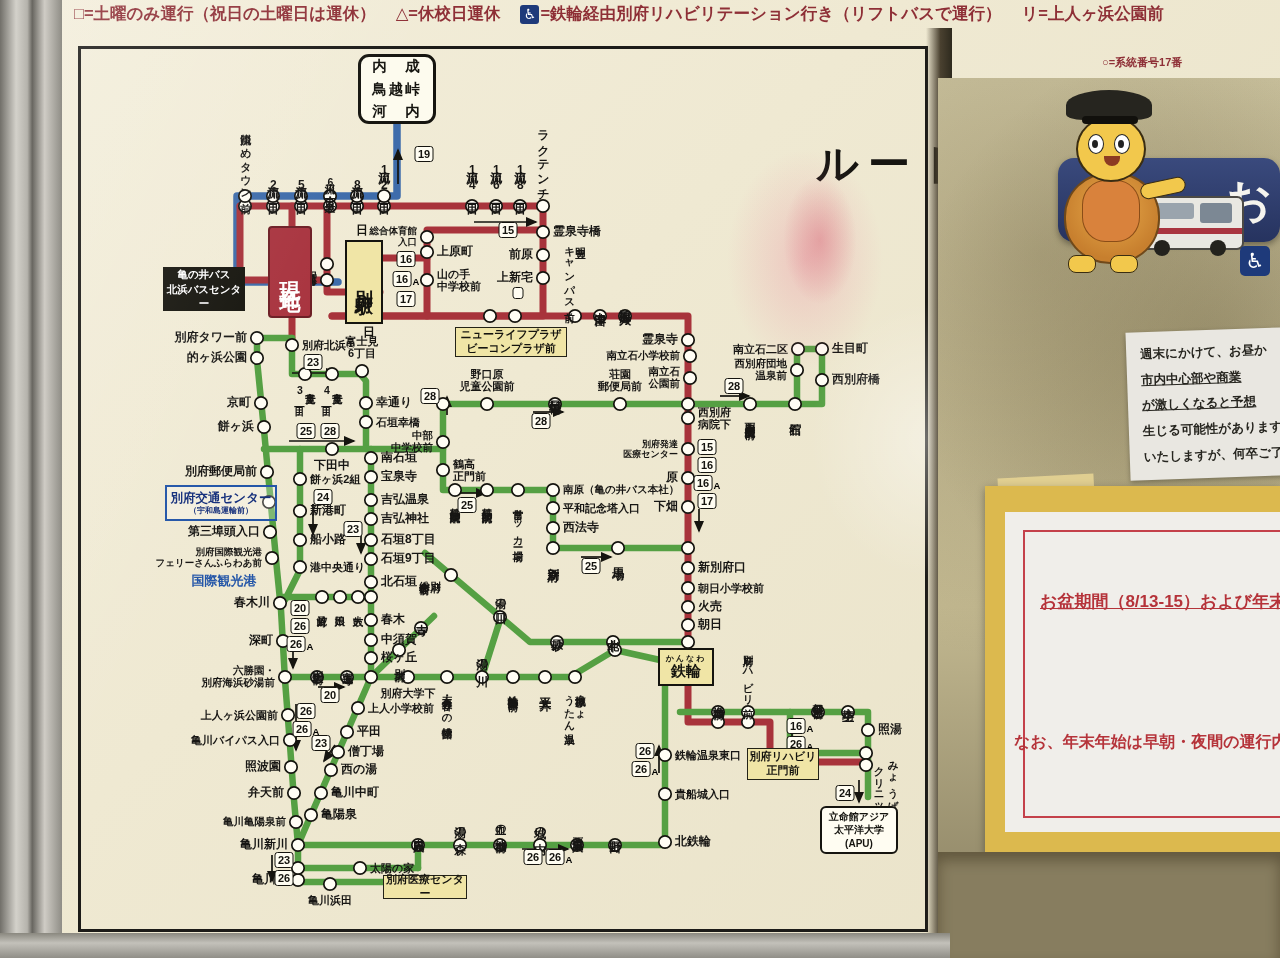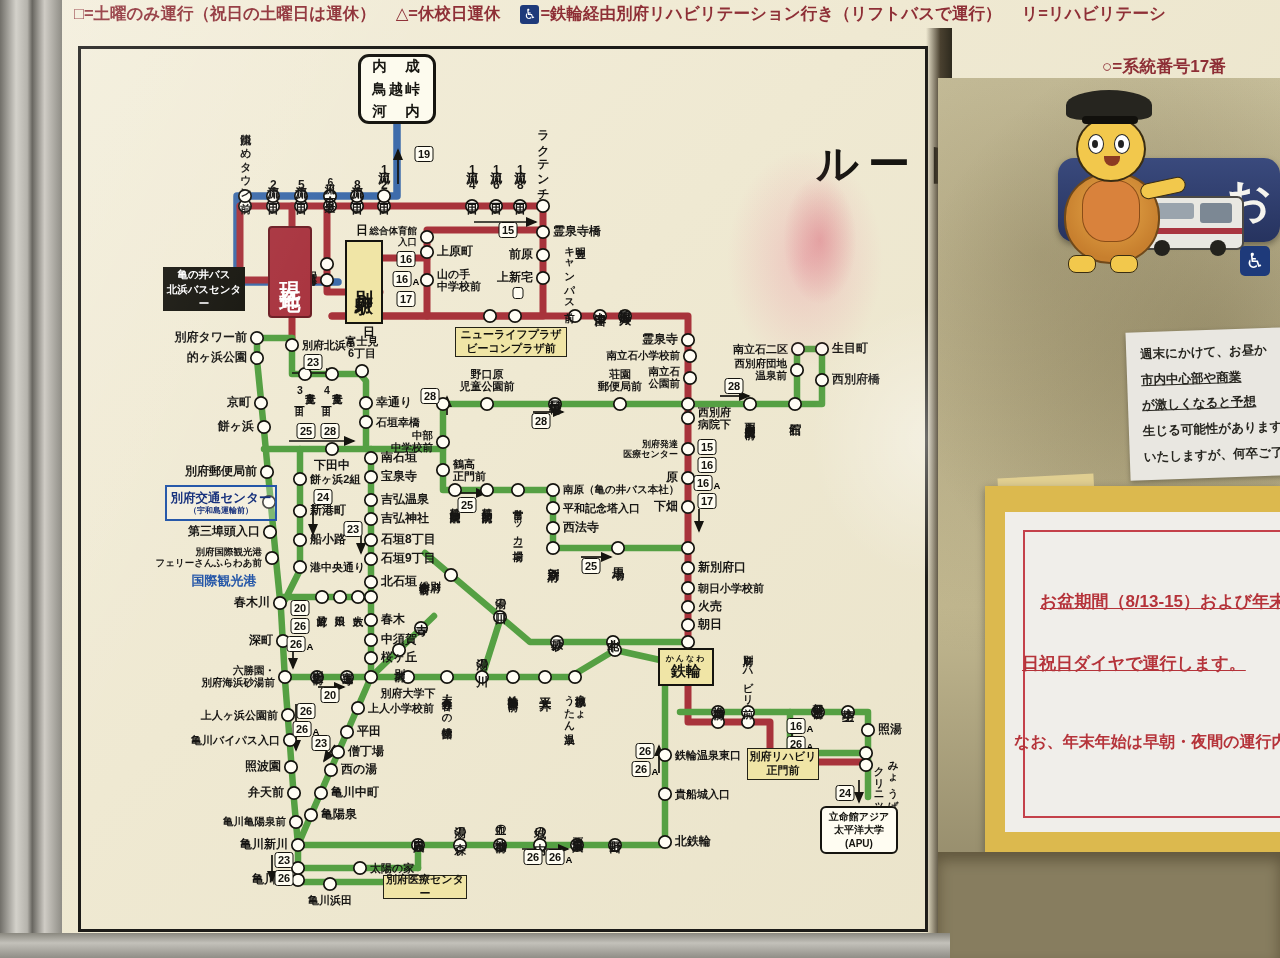--- a/index.html
+++ b/index.html
@@ -7,21 +7,21 @@
        font-family:"Liberation Sans","DejaVu Sans",sans-serif;background:#efe9d2}
   #scene{position:absolute;inset:0}
   
   #board-bg{position:absolute;inset:0;background:linear-gradient(135deg,#f3eedb 0%,#efe9d2 40%,#e9e2c8 100%)}
   #board-border{position:absolute;left:78px;top:46px;width:850px;height:886px;border:3px solid #1c1b18;box-sizing:border-box}
   #page-title{position:absolute;left:816px;top:136px;font-size:42px;font-weight:900;color:#161511;letter-spacing:9px}
   #legend1{position:absolute;left:74px;top:3px;width:1210px;display:flex;gap:20px;white-space:nowrap;
            font-size:16.5px;font-weight:bold;color:#8e2f36;overflow:hidden;align-items:center}
   .wicon{display:inline-flex;width:19px;height:19px;background:#1e3a7a;color:#fff;font-size:14px;
          align-items:center;justify-content:center;border-radius:3px;margin-right:1px}
-  #legend2{position:absolute;left:1102px;top:55px;font-size:17px;font-weight:bold;color:#8e2f36;white-space:nowrap}
+  #legend2{position:absolute;left:1102px;top:55px;font-size:11px;font-weight:bold;color:#8e2f36;white-space:nowrap}
   
   #label-layer,#lm-layer{position:absolute;inset:0}
   .lbl{position:absolute;font-size:12px;font-weight:bold;color:#171614;line-height:1.12;white-space:pre-line}
   .lbl.v{writing-mode:vertical-rl;text-orientation:upright;letter-spacing:1px;line-height:1.05}
   .badge{position:absolute;transform:translate(-50%,-50%);display:flex;align-items:flex-end}
   .bx{border:1.7px solid #15140f;background:#fffdf2;border-radius:3px;font-size:11px;font-weight:bold;
       color:#15140f;padding:0 2px;min-width:13px;text-align:center;line-height:14px}
   .bx.sq{min-width:8px;width:9px;height:10px;padding:0}
   .sfx{font-size:9.5px;font-weight:bold;margin-left:1px;line-height:10px}
   .lm{position:absolute;box-sizing:border-box;display:flex;flex-direction:column;align-items:center;
@@ -102,21 +102,21 @@
         <span>□=土曜のみ運行（祝日の土曜日は運休）</span>
       </span>
       <span style="display: inline-flex; align-items: center;">
         <span>△=休校日運休</span>
       </span>
       <span style="display: inline-flex; align-items: center;">
         <span class="wicon">♿</span>
         <span>=鉄輪経由別府リハビリテーション行き（リフトバスで運行）</span>
       </span>
       <span style="display: inline-flex; align-items: center;">
-        <span>リ=リハビリテーシ</span>
+        <span>リ=上人ヶ浜公園前</span>
       </span>
     </div>
   <div id="legend2">○=系統番号17番</div>
   <div id="board-border"></div>
   <div id="page-title">ルート図</div>
 
   <svg id="map-svg" width="1280" height="958" style="position:absolute;left:0;top:0">
     <defs>
       <marker id="ah" markerWidth="9" markerHeight="9" refX="6" refY="3" orient="auto">
         <path d="M0,0L7,3L0,6Z" fill="#15140f"></path>
@@ -689,15 +689,14 @@
   <div id="notice">
     <div id="notice-inner"></div>
     <div id="notice-frame"></div>
   </div>
   <div id="notice-lines"></div>
 
   <div id="wall-bottom"></div>
   <div id="frame-left"></div>
   <div id="frame-bottom"></div>
 <div class="nline" style="left: 1040px; top: 590px; font-size: 17px; text-decoration: underline;">お盆期間（8/13-15）および年末年</div>
-    <div class="nline" style="left: 1022px; top: 652px; font-size: 17px; text-decoration: underline;">日祝日ダイヤで運行します。</div>
     <div class="nline" style="left: 1014px; top: 732px; font-size: 16px;">なお、年末年始は早朝・夜間の運行内</div>
   </div>
 
 </body></html>

